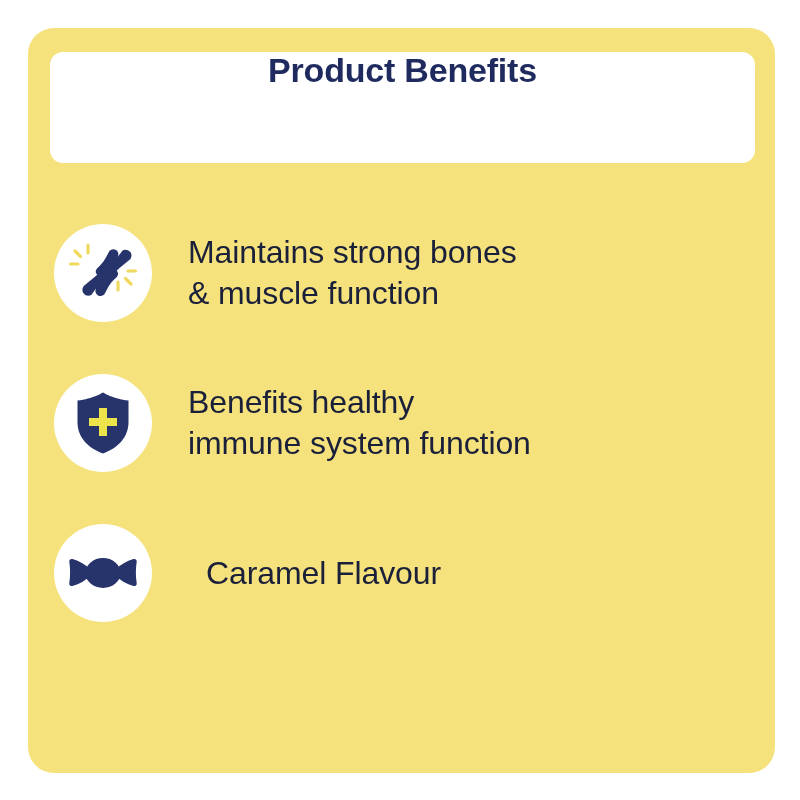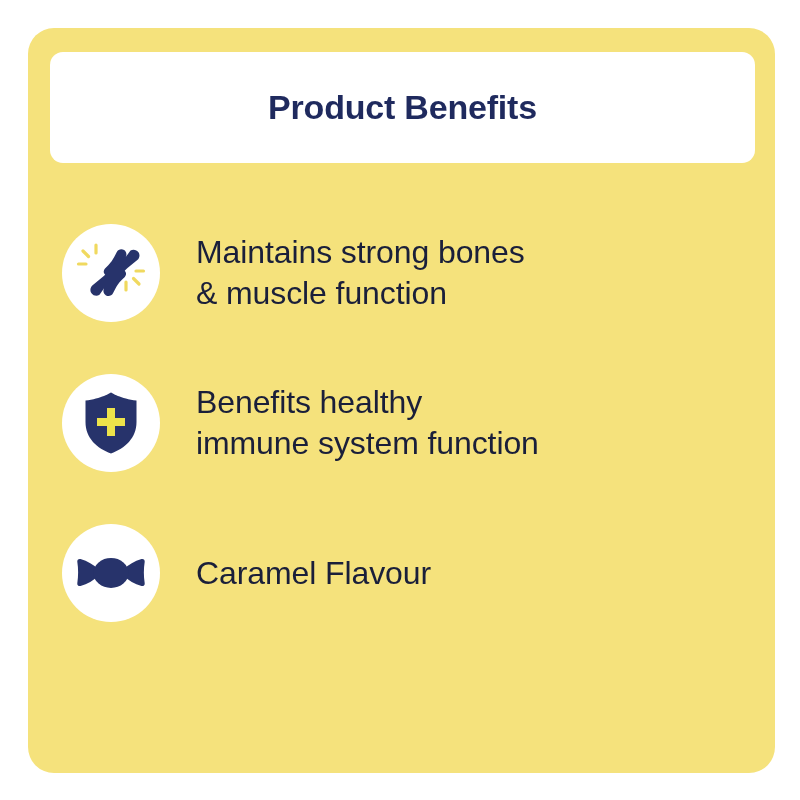--- a/index.html
+++ b/index.html
@@ -37,53 +37,54 @@
   
   .header-card {
     position: absolute;
     left: 22px;
     top: 24px;
     width: 705px;
     height: 111px;
     background: #FFFFFF;
     border-radius: 13px;
     display: flex;
-    align-items: center;
+    align-items: flex-start;
     justify-content: center;
     box-sizing: border-box;
   }
 
   .header-title {
     font-size: 34px;
     font-weight: 700;
     color: #1F2A5E;
     letter-spacing: -0.2px;
     line-height: 1.1;
     text-align: center;
     margin: 0;
   }
 
   
   .benefits {
     position: absolute;
-    left: 12px;
+    left: 4px;
     top: 196px;
     width: 747px;
     box-sizing: border-box;
     padding: 0 22px;
   }
 
   .benefit-row {
     display: flex;
     align-items: center;
     min-height: 98px;
     margin-bottom: 52px;
   }
   .benefit-row:last-child {
     margin-bottom: 0;
+    gap: 18px;
   }
 
   .icon-badge {
     flex: 0 0 auto;
     width: 98px;
     height: 98px;
     border-radius: 50%;
     background: #FFFFFF;
     display: flex;
     align-items: center;

